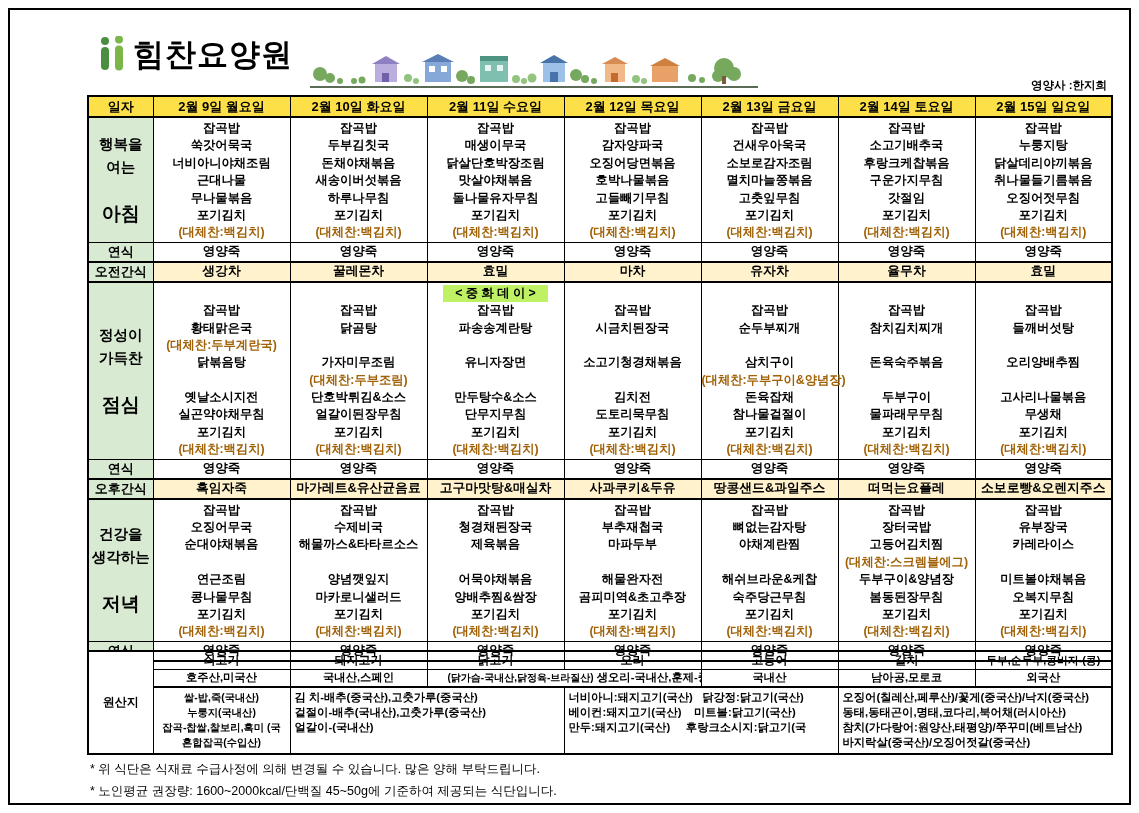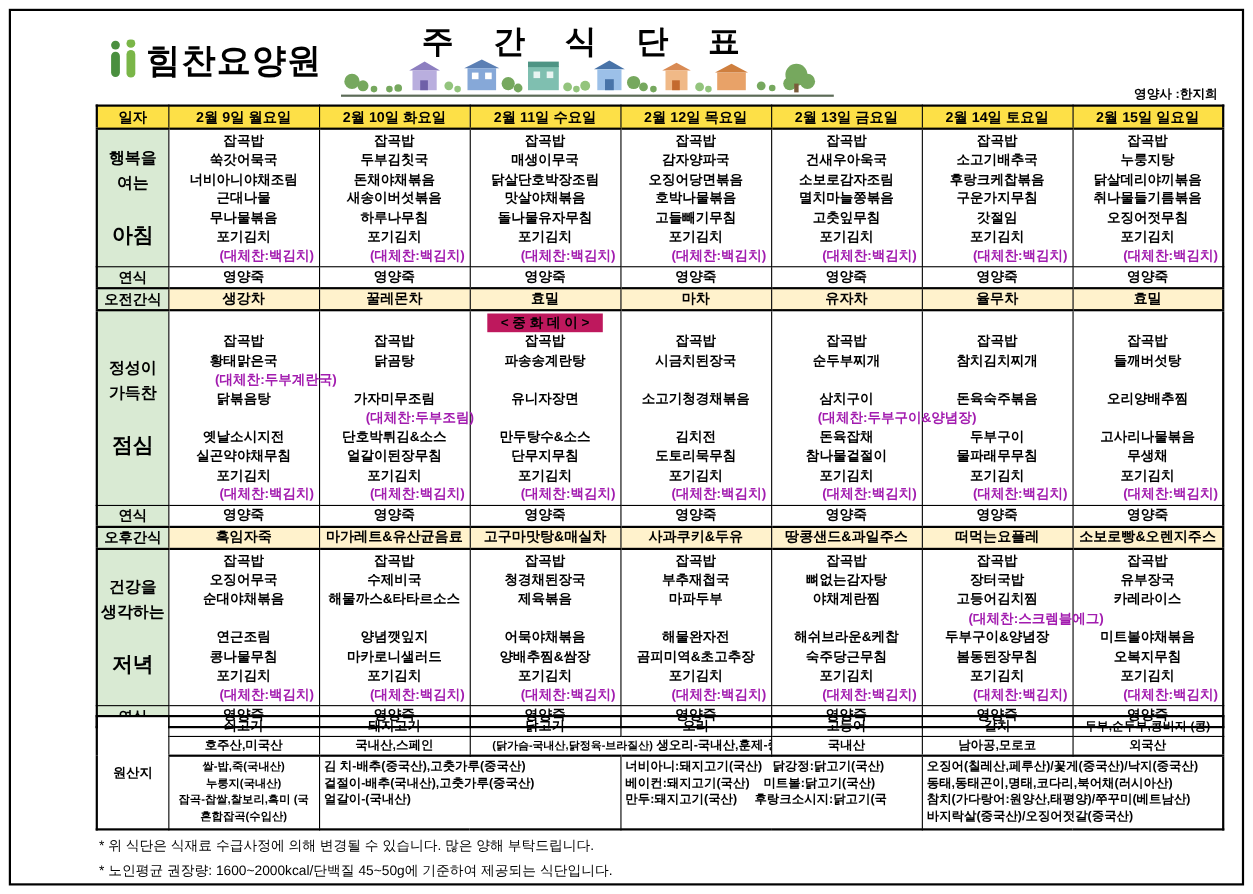--- a/index.html
+++ b/index.html
@@ -20,22 +20,22 @@
   table { border-collapse:collapse; table-layout:fixed; }
   .menu-table { position:absolute; left:77px; top:85px; width:1024px; border:2px solid #000; }
   .menu-table th, .menu-table td { border:1px solid #000; text-align:center; vertical-align:middle; font-weight:bold; }
   .header-row th { height:21px; background:#fde047; font-size:13px; border-bottom:2px solid #000; }
   .sec-label { background:#d9ead3; }
   .sec-label-inner { display:flex; flex-direction:column; justify-content:center; align-items:center;font-family:Liberation Serif, serif; }
   .sl-top { font-size:14.5px; line-height:23px; }
   .sl-big { font-size:19px; margin-top:22px;text-align:center; }
   .menu-cell { vertical-align:top; padding-top:2px; }
   .menu-cell .line { height:17.4px; line-height:17.4px; font-size:12.3px; white-space:nowrap; overflow:visible; }
-  .line.blue { color:#a21caf;margin-left:42px; }
-  .hl { display:inline-block; background:#be185d; padding:0 12px; }
+  .line.blue { color:#a16207; }
+  .hl { display:inline-block; background:#bef264; padding:0 12px; }
   .soft-row td { height:18px; font-size:12.5px; }
   .soft-row td.sec-label { font-size:13px; }
   .snack-row td { height:19px; background:#fff2cc; font-size:12.8px; border-top:2px solid #000; border-bottom:2px solid #000; }
   .snack-row td.sec-label { background:#d9ead3; font-size:13px; }
 
   
   .origin-table { position:absolute; left:77px; top:640px; width:1024px; border:2px solid #000; }
   .origin-table td { border:1px solid #000; text-align:center; vertical-align:middle; font-weight:bold; overflow:hidden; }
   .origin-label { font-size:13px; background:#fff; }
   .row-cat td { height:17px; font-size:12px; white-space:nowrap; }
@@ -59,21 +59,20 @@
   <div class="logo">
     <svg width="34" height="36" viewBox="0 0 34 36">
       <circle cx="9" cy="5" r="4" fill="#4a8f3f"></circle>
       <rect x="5" y="11" width="8" height="23" rx="4" fill="#4a8f3f"></rect>
       <circle cx="23" cy="3.5" r="4" fill="#7ab648"></circle>
       <rect x="19" y="9.5" width="8" height="25" rx="4" fill="#7ab648"></rect>
     </svg>
     <span class="logo-text">힘찬요양원</span>
   </div>
 
-  <div class="page-title">주 간 식 단 표</div>
 
   <div class="illustration">
     <svg width="446" height="38" viewBox="0 0 446 38">
       <g fill="#76a85e">
         <circle cx="10" cy="26" r="7"></circle>
           <circle cx="20" cy="30" r="5"></circle>
           <circle cx="30" cy="33" r="3"></circle>
         <circle cx="44" cy="33" r="3"></circle>
           <circle cx="52" cy="32" r="3.5"></circle>
       </g>

